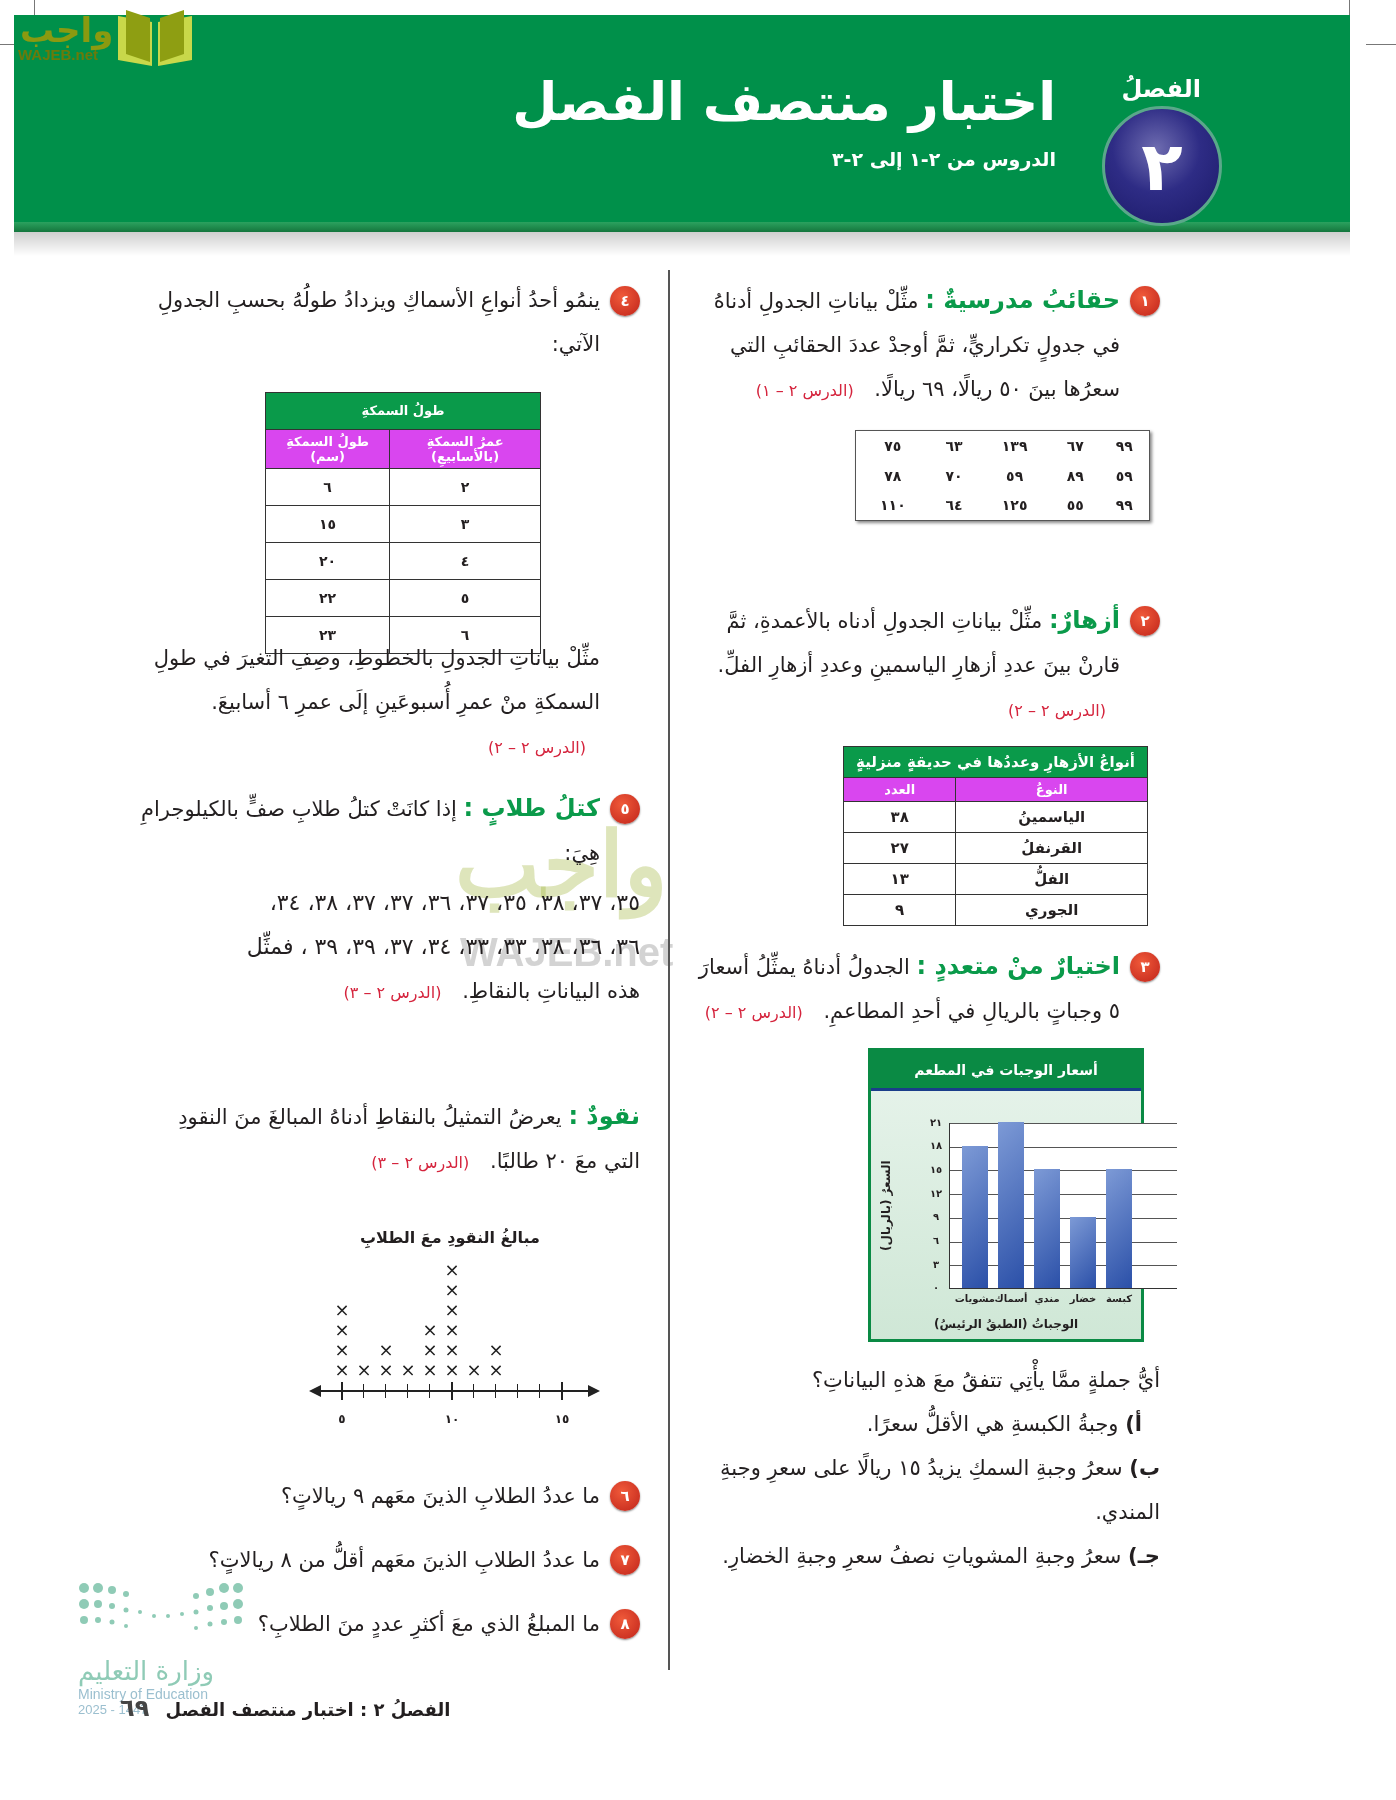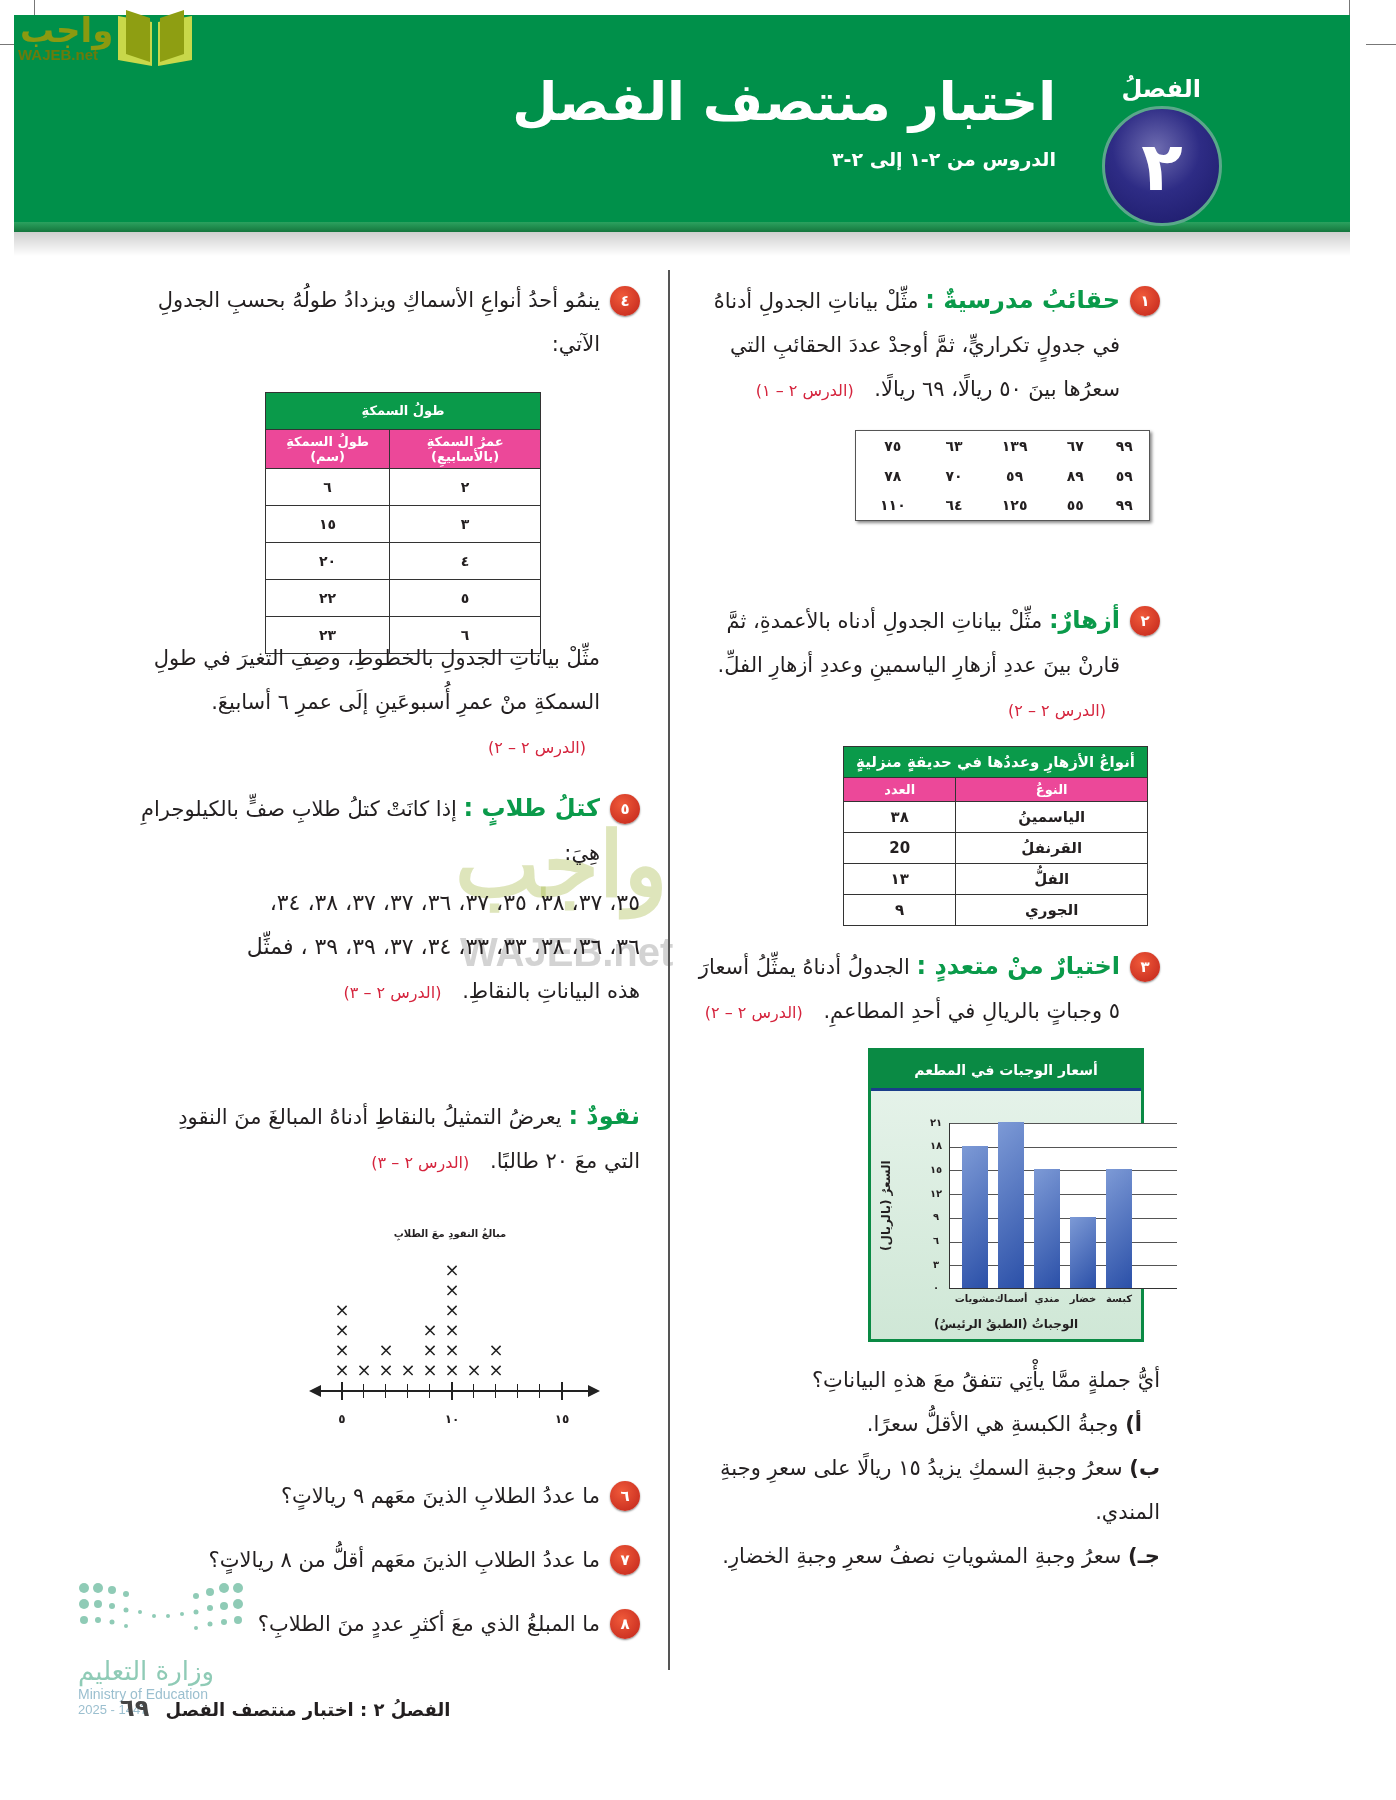--- a/index.html
+++ b/index.html
@@ -23,41 +23,41 @@
   .col{position:absolute;direction:rtl;font-size:21px;line-height:44px}
   .col-right{left:690px;width:470px;top:278px}
   .col-left{left:140px;width:500px;top:278px}
   .q{position:relative;padding-right:40px;margin-bottom:6px}
   .badge{position:absolute;right:0;top:8px;width:30px;height:30px;border-radius:50%;background:radial-gradient(circle at 40% 35%,#f05a3a,#c0241a);color:#fff;font-size:15px;font-weight:bold;display:flex;align-items:center;justify-content:center;box-shadow:0 1px 2px #888}
   .kw{color:#0a9a4a;font-weight:bold;font-size:24px}
   .lesson{color:#d5243d;font-size:16px;margin-right:14px}
   
   table{border-collapse:collapse;direction:rtl;font-size:14px;font-weight:bold;text-align:center}
   .tbl-title{background:#0a9a4a;color:#fff;font-size:13px;line-height:22px;padding:4px 10px}
-  .tbl-sub th{background:#ec4899;color:#fff;font-size:13px;padding:4px;border:1px solid #333}
+  .tbl-sub th{background:#d946ef;color:#fff;font-size:13px;padding:4px;border:1px solid #333}
   td{border:1px solid #333;height:36px}
   .t1{position:absolute;left:855px;top:430px;width:295px;box-shadow:2px 2px 3px #888;border:1px solid #555}
   .t1 td{border:none;height:30px;font-size:14px}
   .t2{position:absolute;left:843px;top:746px;width:305px}
   .t2 td{height:31px;font-size:15px}
   .t4{position:absolute;left:265px;top:392px;width:276px}
   .t4 td{height:37px}
   
   .barchart{position:absolute;left:868px;top:1048px;width:276px;height:294px;border:3px solid #0a8a44;background:linear-gradient(#e8f4ec,#cfe7d6)}
   .bc-head{height:40px;background:#0a8a44;color:#fff;font-size:14px;font-weight:bold;text-align:center;line-height:38px;direction:rtl;border-bottom:3px solid #1a3e8a}
   .bc-plot{position:absolute;left:78px;top:72px;width:228px;height:166px;background:#fff;border-left:1px solid #333;border-bottom:1px solid #333}
   .bc-grid{position:absolute;left:0;width:100%;height:1px;background:#555}
   .bc-bar{position:absolute;bottom:0;width:26px;background:linear-gradient(135deg,#7d9ad6,#2b50a8)}
   .bc-ytick{position:absolute;left:-22px;font-size:10px;font-weight:bold;width:16px;text-align:center}
   .bc-xlab{position:absolute;top:170px;font-size:10px;font-weight:bold;width:40px;text-align:center;direction:rtl}
   .bc-ylabel{position:absolute;left:8px;top:110px;transform:rotate(-90deg);transform-origin:left top;font-size:12px;font-weight:bold;white-space:nowrap;direction:rtl;top:200px}
   .bc-xlabel{position:absolute;left:0;width:100%;bottom:8px;text-align:center;font-size:12px;font-weight:bold;direction:rtl}
   
   .lineplot{position:absolute;left:305px;top:1220px;width:290px;height:220px}
-  .lp-title{position:absolute;top:8px;width:100%;text-align:center;font-size:10px;font-weight:bold;direction:rtl}
+  .lp-title{position:absolute;top:8px;width:100%;text-align:center;font-size:16px;font-weight:bold;direction:rtl}
   .lp-axis{position:absolute;left:10px;top:170px;width:275px;height:2px;background:#222}
   .lp-x{position:absolute;font-size:18px;color:#222;width:20px;text-align:center;line-height:20px}
   .lp-tick{position:absolute;top:164px;width:1px;height:14px;background:#222}
   .lp-lab{position:absolute;top:192px;font-size:12px;font-weight:bold;width:20px;text-align:center}
   
   .moe{position:absolute;left:78px;top:1582px;width:200px;height:160px}
   .footer{position:absolute;left:120px;top:1694px;direction:rtl;font-size:18px;font-weight:bold}
   .watermark{position:absolute;left:455px;top:812px;color:rgba(160,180,60,0.35);font-size:90px;font-weight:bold;font-family:"Liberation Sans",sans-serif;direction:rtl}
   .watermark-sub{position:absolute;left:460px;top:930px;color:rgba(130,130,130,0.35);font-size:40px;font-weight:bold;font-family:"Liberation Sans",sans-serif}
 </style>
@@ -145,21 +145,21 @@
   <tr class="tbl-sub">
     <th>النوعُ</th>
     <th>العدد</th>
   </tr>
   <tr>
         <td>الياسمينُ</td>
         <td>٣٨</td>
       </tr>
   <tr>
         <td>القرنفلُ</td>
-        <td>20</td>
+        <td>٢٧</td>
       </tr>
   <tr>
         <td>الفلُّ</td>
         <td>١٣</td>
       </tr>
   <tr>
         <td>الجوري</td>
         <td>٩</td>
       </tr>
 </tbody>

